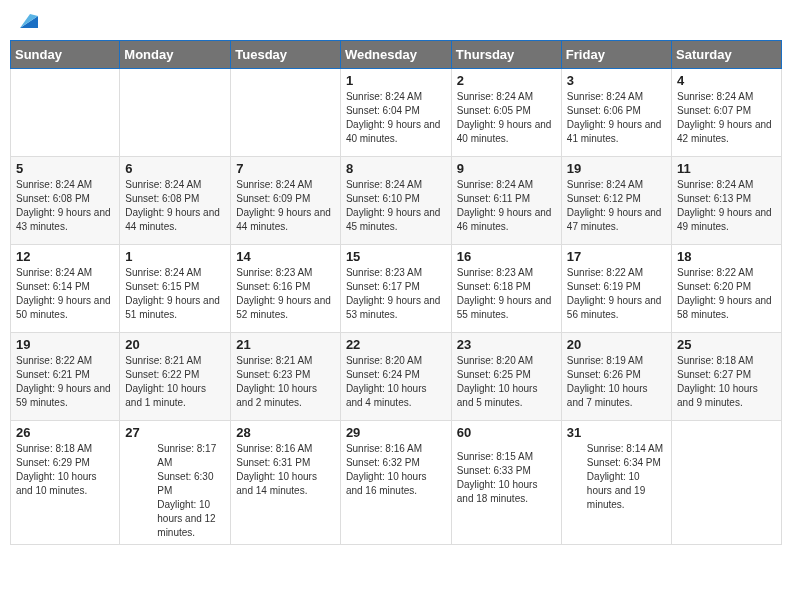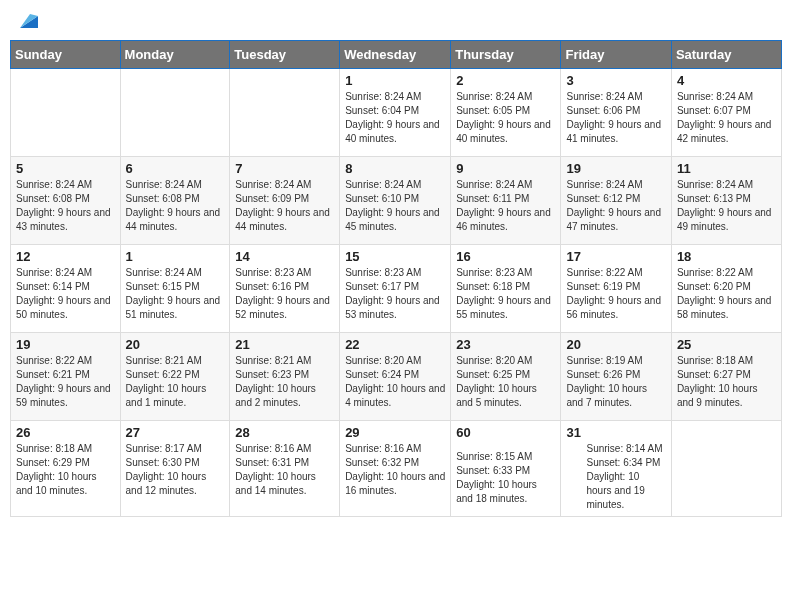--- a/index.html
+++ b/index.html
@@ -293,21 +293,21 @@
       </tr>
       <tr>
         <td>
           <span class="day-number">26</span>
           <div class="day-info" style="white-space: pre-line;">Sunrise: 8:18 AM
 Sunset: 6:29 PM
 Daylight: 10 hours and 10 minutes.</div>
         </td>
         <td>
           <span class="day-number">27</span>
-          <div class="day-info" style="white-space: pre-line;">Sunrise: 8:17 AM
+          <div class="day-info" style="white-space: pre-line; margin-left: 32px;">Sunrise: 8:17 AM
 Sunset: 6:30 PM
 Daylight: 10 hours and 12 minutes.</div>
         </td>
         <td>
           <span class="day-number">28</span>
           <div class="day-info" style="white-space: pre-line;">Sunrise: 8:16 AM
 Sunset: 6:31 PM
 Daylight: 10 hours and 14 minutes.</div>
         </td>
         <td>

